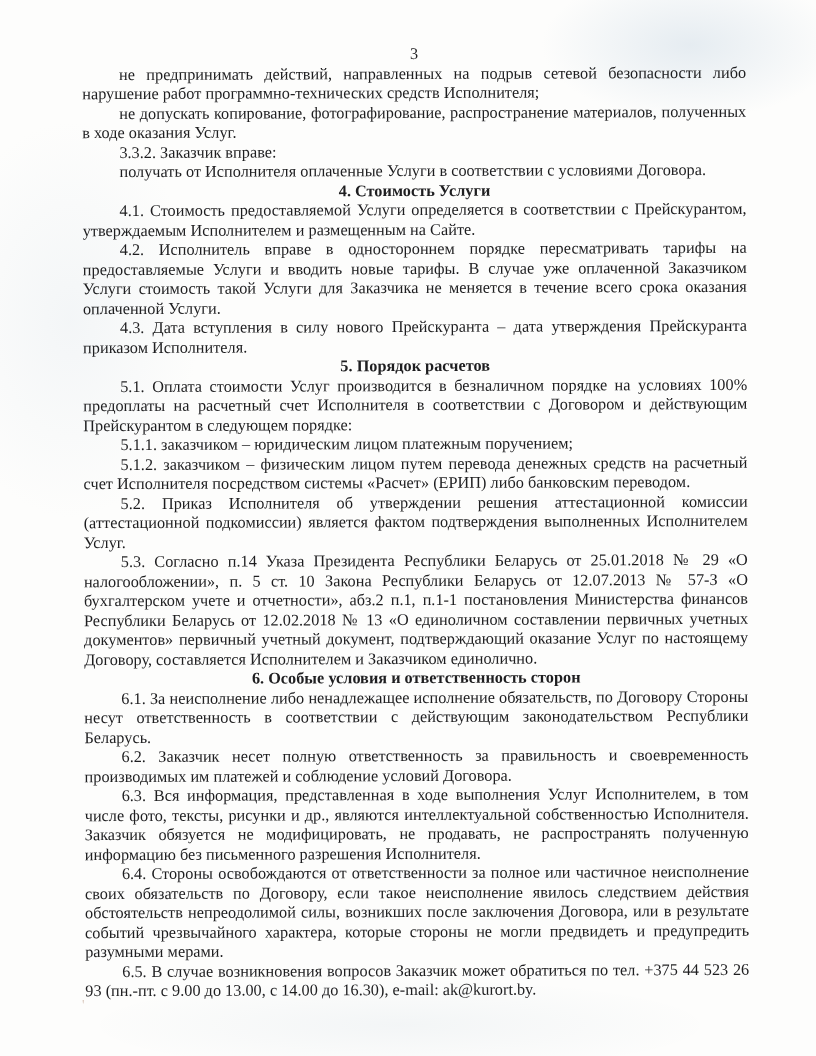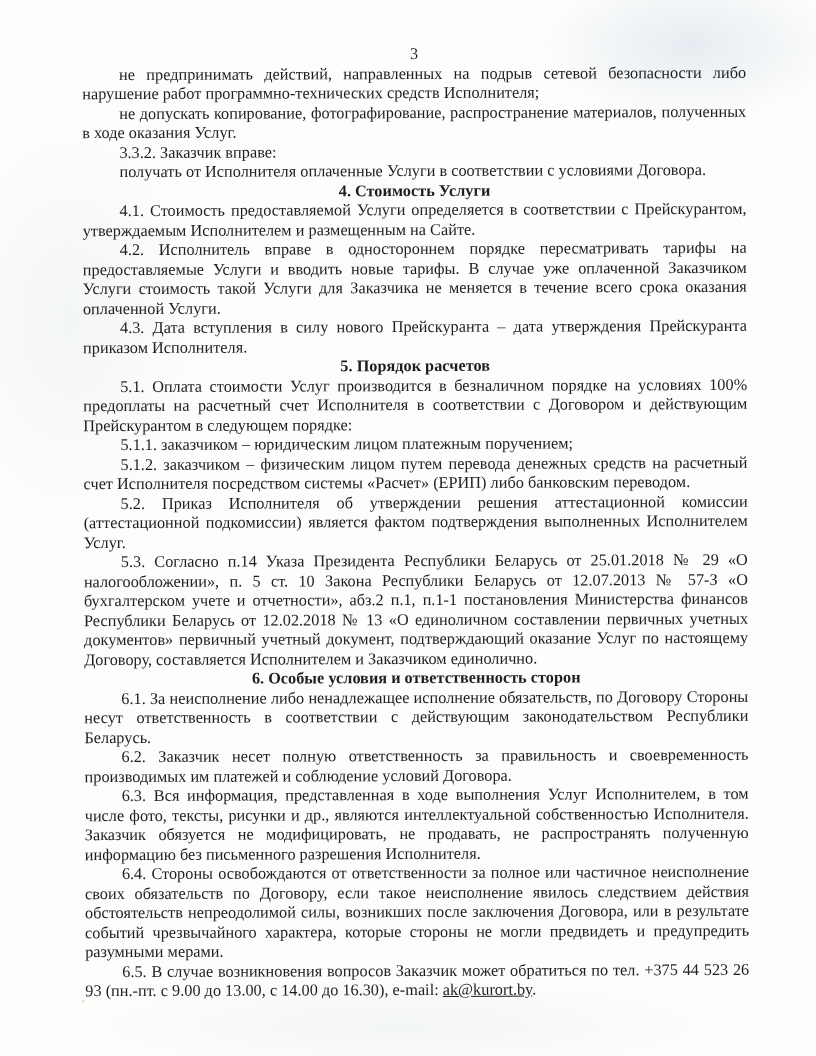--- a/index.html
+++ b/index.html
@@ -56,21 +56,20 @@
   .content p.body {
     text-align: justify;
     text-indent: 37px;
   }
   .content p.heading {
     text-align: center;
     font-weight: bold;
     text-indent: 0;
   }
   .link {
-    text-decoration: underline;
   }
   .artifact {
     position: absolute;
     left: 82px;
     top: 998px;
     font-size: 14px;
     color: #c9b2a2;
     opacity: 0.7;
   }
 </style>

